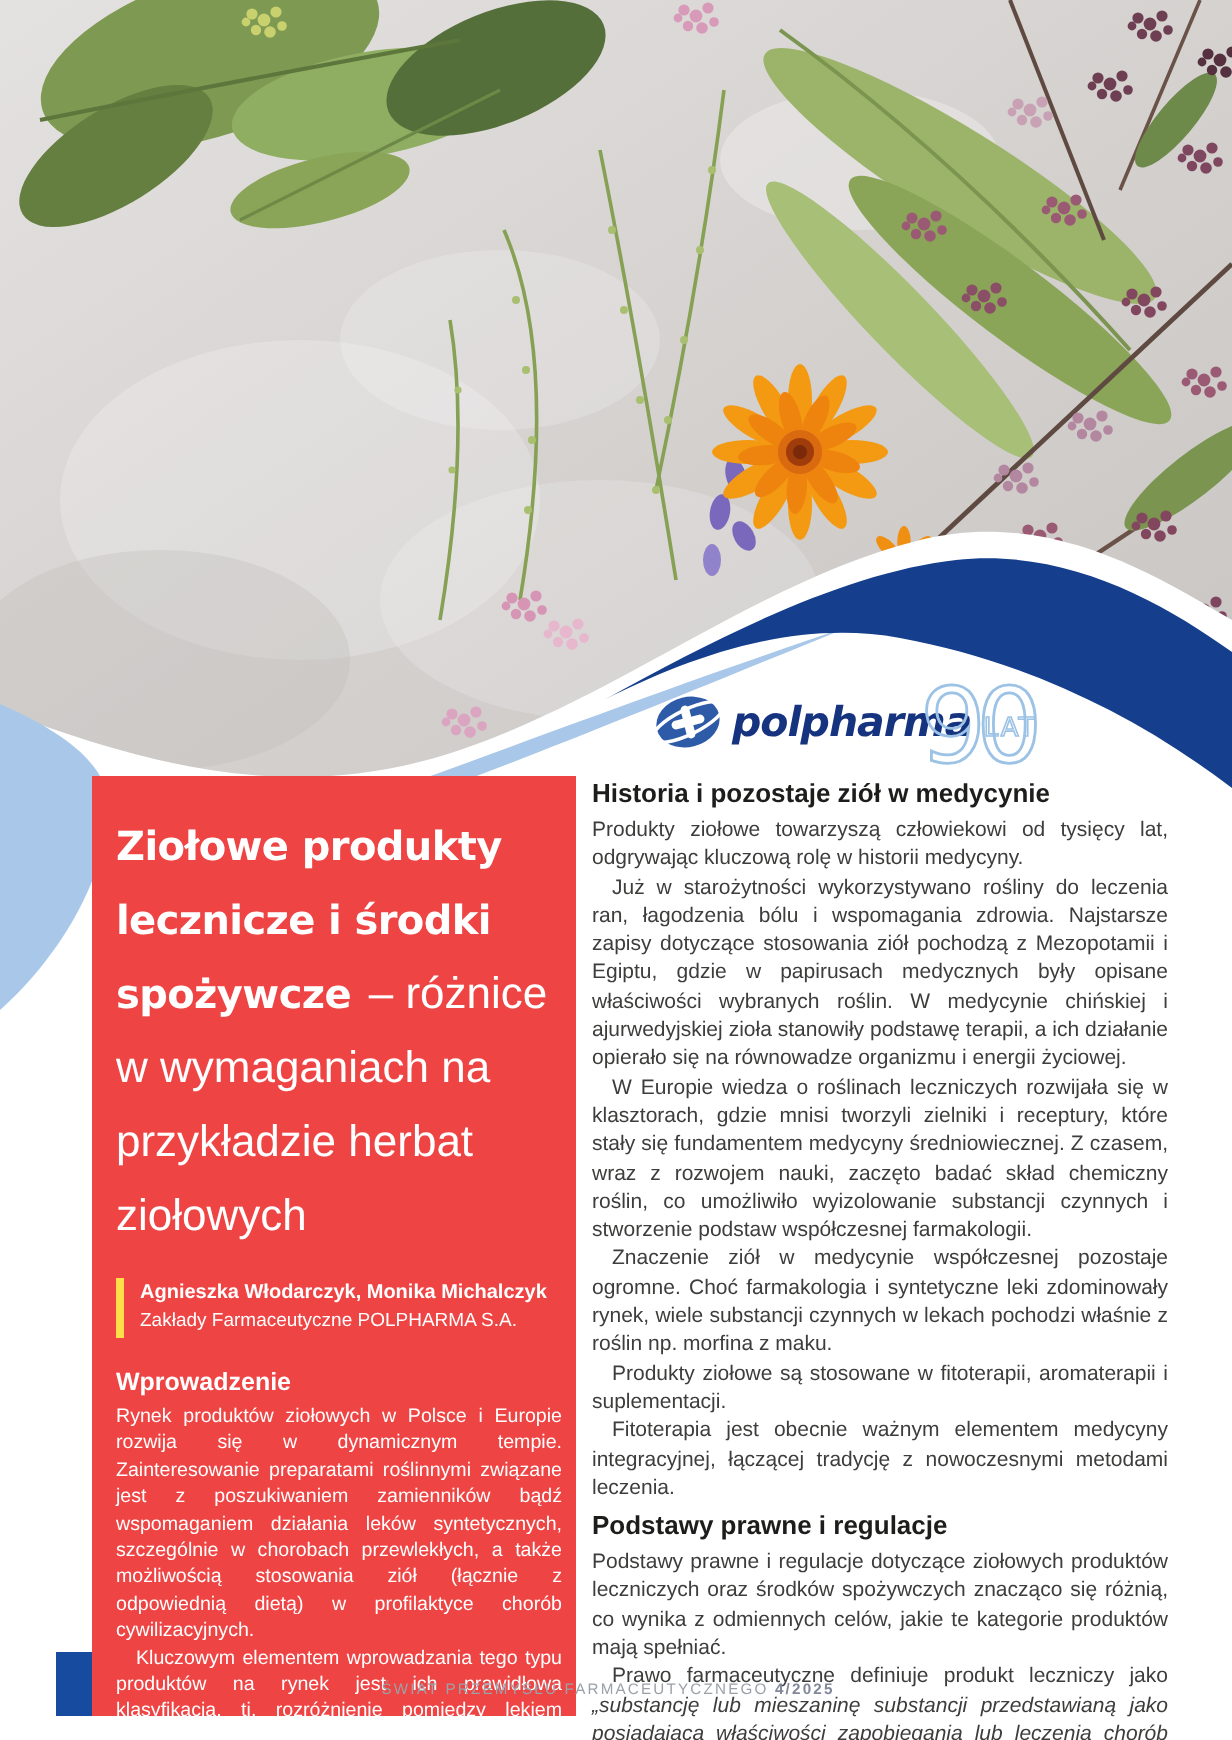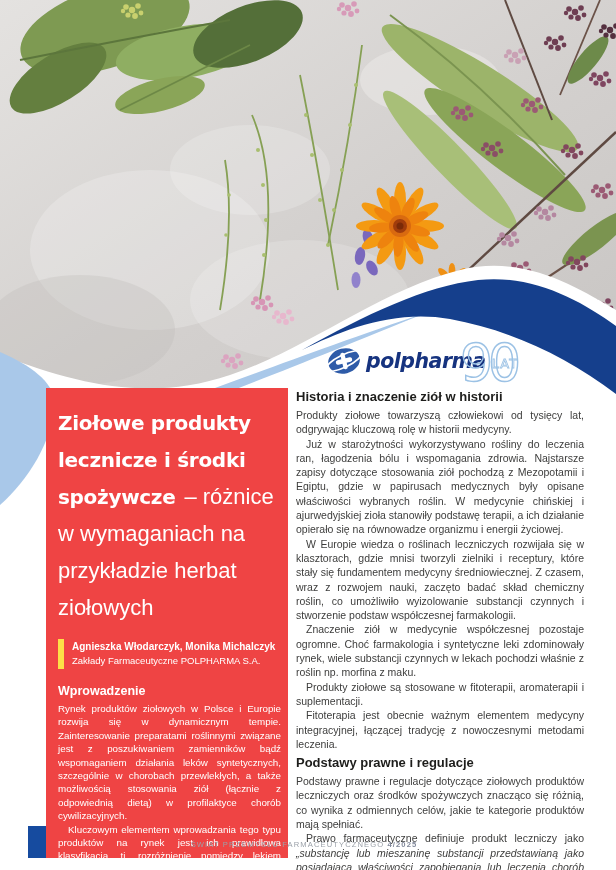--- a/index.html
+++ b/index.html
@@ -6,21 +6,21 @@
   .page{position:relative;width:616px;height:870px;background:#ffffff;overflow:hidden;margin:0 auto;}
   .photo{position:absolute;left:0;top:0;width:616px;height:412px;}
   .waves{position:absolute;left:0;top:0;width:616px;height:520px;pointer-events:none;}
   .logo{position:absolute;left:324px;top:328px;width:222px;height:64px;}
 
   .blue-col{position:absolute;left:46px;top:388px;width:242px;height:470px;background:#ef4444;box-sizing:border-box;}
   .blue-step{position:absolute;left:28px;top:826px;width:20px;height:32px;background:#164b9f;}
   h1.title{margin:0;padding:13px 8px 0 12px;color:#ffffff;font-weight:normal;}
   h1.title .tb{font-family:"DejaVu Sans",sans-serif;font-weight:bold;font-size:20px;line-height:28px;letter-spacing:-0.3px;}
   h1.title .tl{font-family:"Liberation Sans",sans-serif;font-weight:400;font-size:22px;line-height:28px;}
-  .authors{margin:16px 8px 0 12px;border-left:6px solid #fde047;padding:1px 0 2px 8px;color:#ffffff;}
+  .authors{margin:16px 8px 0 12px;border-left:4px solid #fde047;padding:1px 0 2px 8px;color:#ffffff;}
   .authors .an{font-size:10px;font-weight:bold;line-height:13px;}
   .authors .aa{font-size:9.5px;line-height:13px;margin-top:1px;}
   .intro{margin:15px 7px 0 12px;color:#ffffff;}
   .intro h2{margin:0 0 3px 0;font-size:12.5px;line-height:15px;color:#ffffff;}
   .intro p{margin:0;font-size:9.8px;line-height:13.4px;text-align:justify;}
   .intro p.ind{text-indent:10px;}
 
   .right-col{position:absolute;left:296px;top:389px;width:288px;color:#3d3d3c;}
   .right-col h2{margin:0 0 3px 0;font-size:13px;line-height:16px;color:#1d1d1b;}
   .right-col h2.h2b{margin-top:4px;}
@@ -223,21 +223,21 @@
       <div class="aa">Zakłady Farmaceutyczne POLPHARMA S.A.</div>
     </div>
     <div class="intro">
       <h2>Wprowadzenie</h2>
       <p>Rynek produktów ziołowych w Polsce i Europie rozwija się w dynamicznym tempie. Zainteresowanie preparatami roślinnymi związane jest z poszukiwaniem zamienników bądź wspomaganiem działania leków syntetycznych, szczególnie w chorobach przewlekłych, a także możliwością stosowania ziół (łącznie z odpowiednią dietą) w profilaktyce chorób cywilizacyjnych.</p>
       <p class="ind">Kluczowym elementem wprowadzania tego typu produktów na rynek jest ich prawidłowa klasyfikacja, tj. rozróżnienie pomiędzy lekiem roślinnym a środkiem spożywczym. Kwalifikacja produktu determinuje nie tylko wymagania prawne, ale również proces wytwarzania, procedury kontroli jakości oraz strategię komunikacji z konsumentem. Jest warunkiem zapewnienia bezpieczeństwa stosowania oraz zgodności z obowiązującymi regulacjami.</p>
     </div>
   </div>
 
   <div class="right-col">
-    <h2>Historia i znaczenie ziół w historii</h2>
+    <h2>Historia i pozostaje ziół w medycynie</h2>
     <p>Produkty ziołowe towarzyszą człowiekowi od tysięcy lat, odgrywając kluczową rolę w historii medycyny.</p>
     <p class="ind">Już w starożytności wykorzystywano rośliny do leczenia ran, łagodzenia bólu i wspomagania zdrowia. Najstarsze zapisy dotyczące stosowania ziół pochodzą z Mezopotamii i Egiptu, gdzie w papirusach medycznych były opisane właściwości wybranych roślin. W medycynie chińskiej i ajurwedyjskiej zioła stanowiły podstawę terapii, a ich działanie opierało się na równowadze organizmu i energii życiowej.</p>
     <p class="ind">W Europie wiedza o roślinach leczniczych rozwijała się w klasztorach, gdzie mnisi tworzyli zielniki i receptury, które stały się fundamentem medycyny średniowiecznej. Z czasem, wraz z rozwojem nauki, zaczęto badać skład chemiczny roślin, co umożliwiło wyizolowanie substancji czynnych i stworzenie podstaw współczesnej farmakologii.</p>
     <p class="ind">Znaczenie ziół w medycynie współczesnej pozostaje ogromne. Choć farmakologia i syntetyczne leki zdominowały rynek, wiele substancji czynnych w lekach pochodzi właśnie z roślin np. morfina z maku.</p>
     <p class="ind">Produkty ziołowe są stosowane w fitoterapii, aromaterapii i suplementacji.</p>
     <p class="ind">Fitoterapia jest obecnie ważnym elementem medycyny integracyjnej, łączącej tradycję z nowoczesnymi metodami leczenia.</p>
 
     <h2 class="h2b">Podstawy prawne i regulacje</h2>
     <p>Podstawy prawne i regulacje dotyczące ziołowych produktów leczniczych oraz środków spożywczych znacząco się różnią, co wynika z odmiennych celów, jakie te kategorie produktów mają spełniać.</p>
     <p class="ind"><span>Prawo farmaceutyczne definiuje produkt leczniczy jako </span><span class="it">„substancję lub mieszaninę substancji przedstawianą jako posiadającą właściwości zapobiegania lub leczenia chorób występujących u ludzi lub zwierząt albo podawaną w celu postawienia diagnozy lub przywrócenia, poprawienia czy modyfikacji fizjologicznych funkcji organizmu poprzez działanie farmakologiczne, immunologiczne lub metaboliczne”</span></p>

